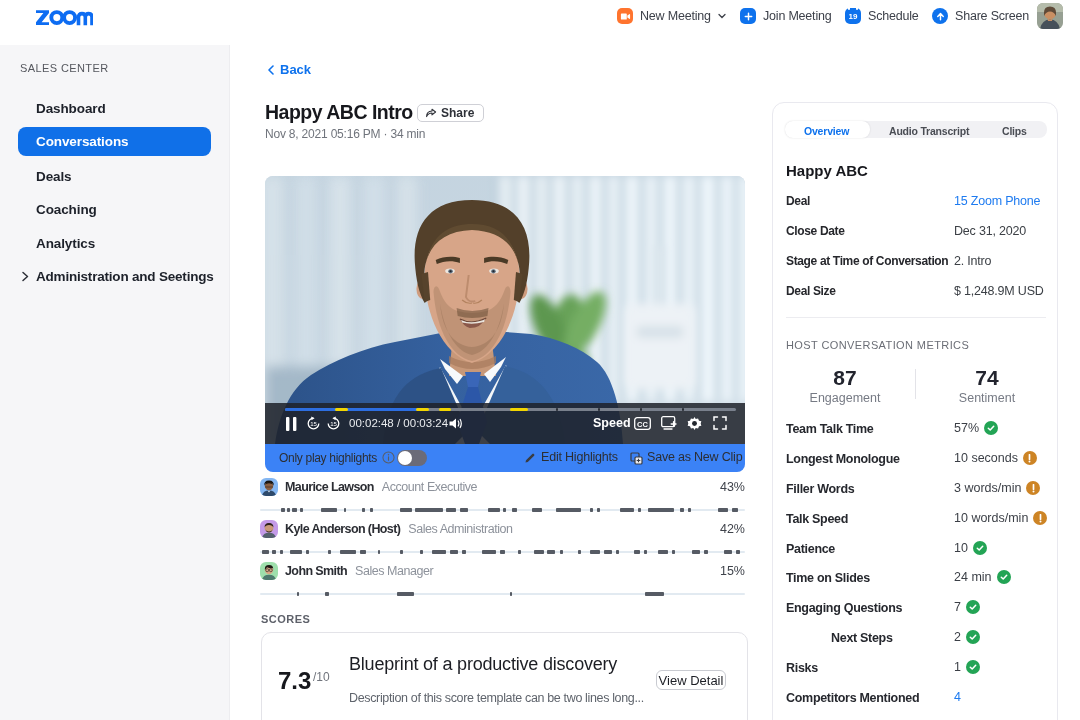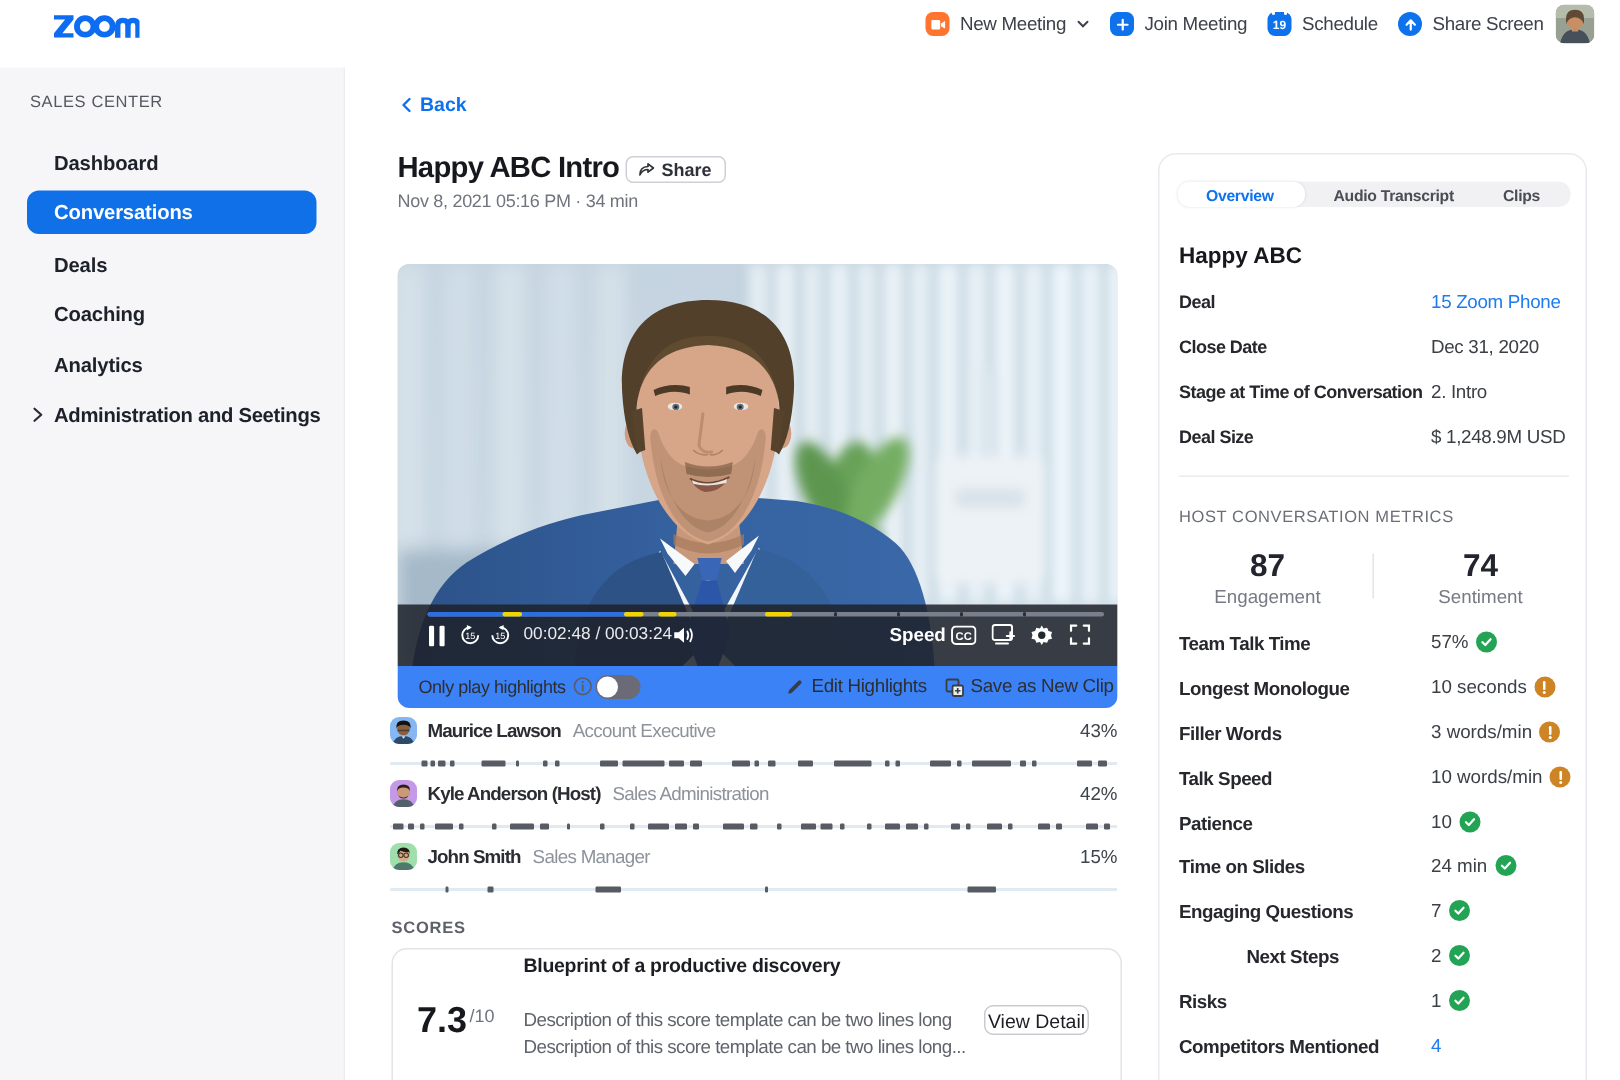--- a/index.html
+++ b/index.html
@@ -59,21 +59,21 @@
 .ppct { position:absolute; right:0; top:2px; font-size:12.5px; color:#3f434b; }
 .ptrack { position:absolute; left:260px; width:485px; height:6px; }
 
 
 #scorelbl { position:absolute; left:261px; top:613px; font-size:11px; font-weight:bold;
   color:#5e616a; letter-spacing:0.5px; }
 #scorecard { position:absolute; left:261px; top:632px; width:487px; height:120px;
   border:1px solid #e3e3e8; border-radius:10px; background:#fff; }
 #scoreval { position:absolute; left:16px; top:34px; font-size:24px; font-weight:bold; color:#17181d; }
 #scoreden { position:absolute; left:51px; top:37px; font-size:12px; color:#70747c; }
-#scoretitle { position:absolute; left:87px; top:3px; font-size:13px; font-weight:bold; color:#1c1e24; letter-spacing:-0.2px; white-space:nowrap; }
+#scoretitle { position:absolute; left:87px; top:21px; font-size:18px; font-weight:normal; color:#1c1e24; letter-spacing:-0.2px; white-space:nowrap; }
 .scoredesc { position:absolute; left:87px; font-size:12.5px; color:#5f646c; letter-spacing:-0.35px; white-space:nowrap; }
 #viewdetail { position:absolute; left:394px; top:37px; width:70px; height:20px; white-space:nowrap;
   border:1px solid #c9cbd1; border-radius:6px; background:#fff; font-size:13px;
   color:#1c1e24; display:flex; align-items:center; justify-content:center; }
 
 
 #rcard { position:absolute; left:772px; top:102px; width:286px; height:640px;
   border:1px solid #e9e9ef; border-radius:12px 12px 0 0; background:#fff; }
 #tabs { position:absolute; left:12px; top:18px; width:262px; height:17px;
   background:#f1f1f4; border-radius:8px; }
@@ -478,21 +478,20 @@
         <rect x="137" y="1" width="17" height="4" rx="0.8" fill="#565b64"></rect>
         <rect x="250" y="1" width="2" height="4" rx="0.8" fill="#565b64"></rect>
         <rect x="385" y="1" width="19" height="4" rx="0.8" fill="#565b64"></rect>
       </svg></div>
 
   <div id="scorelbl">SCORES</div>
   <div id="scorecard">
     <div id="scoreval">7.3</div>
     <div id="scoreden">/10</div>
     <div id="scoretitle">Blueprint of a productive discovery</div>
-    <div class="scoredesc" style="top:40px;">Description of this score template can be two lines long</div>
     <div class="scoredesc" style="top:58px;">Description of this score template can be two lines long...</div>
     <div id="viewdetail">View Detail</div>
   </div>
 
   <div id="rcard">
     <div id="tabs">
       <div id="tabsel"></div>
       <div class="tab" style="left:19px; color:#0e72ed;">Overview</div>
       <div class="tab" style="left:104px;">Audio Transcript</div>
       <div class="tab" style="left:217px;">Clips</div>

